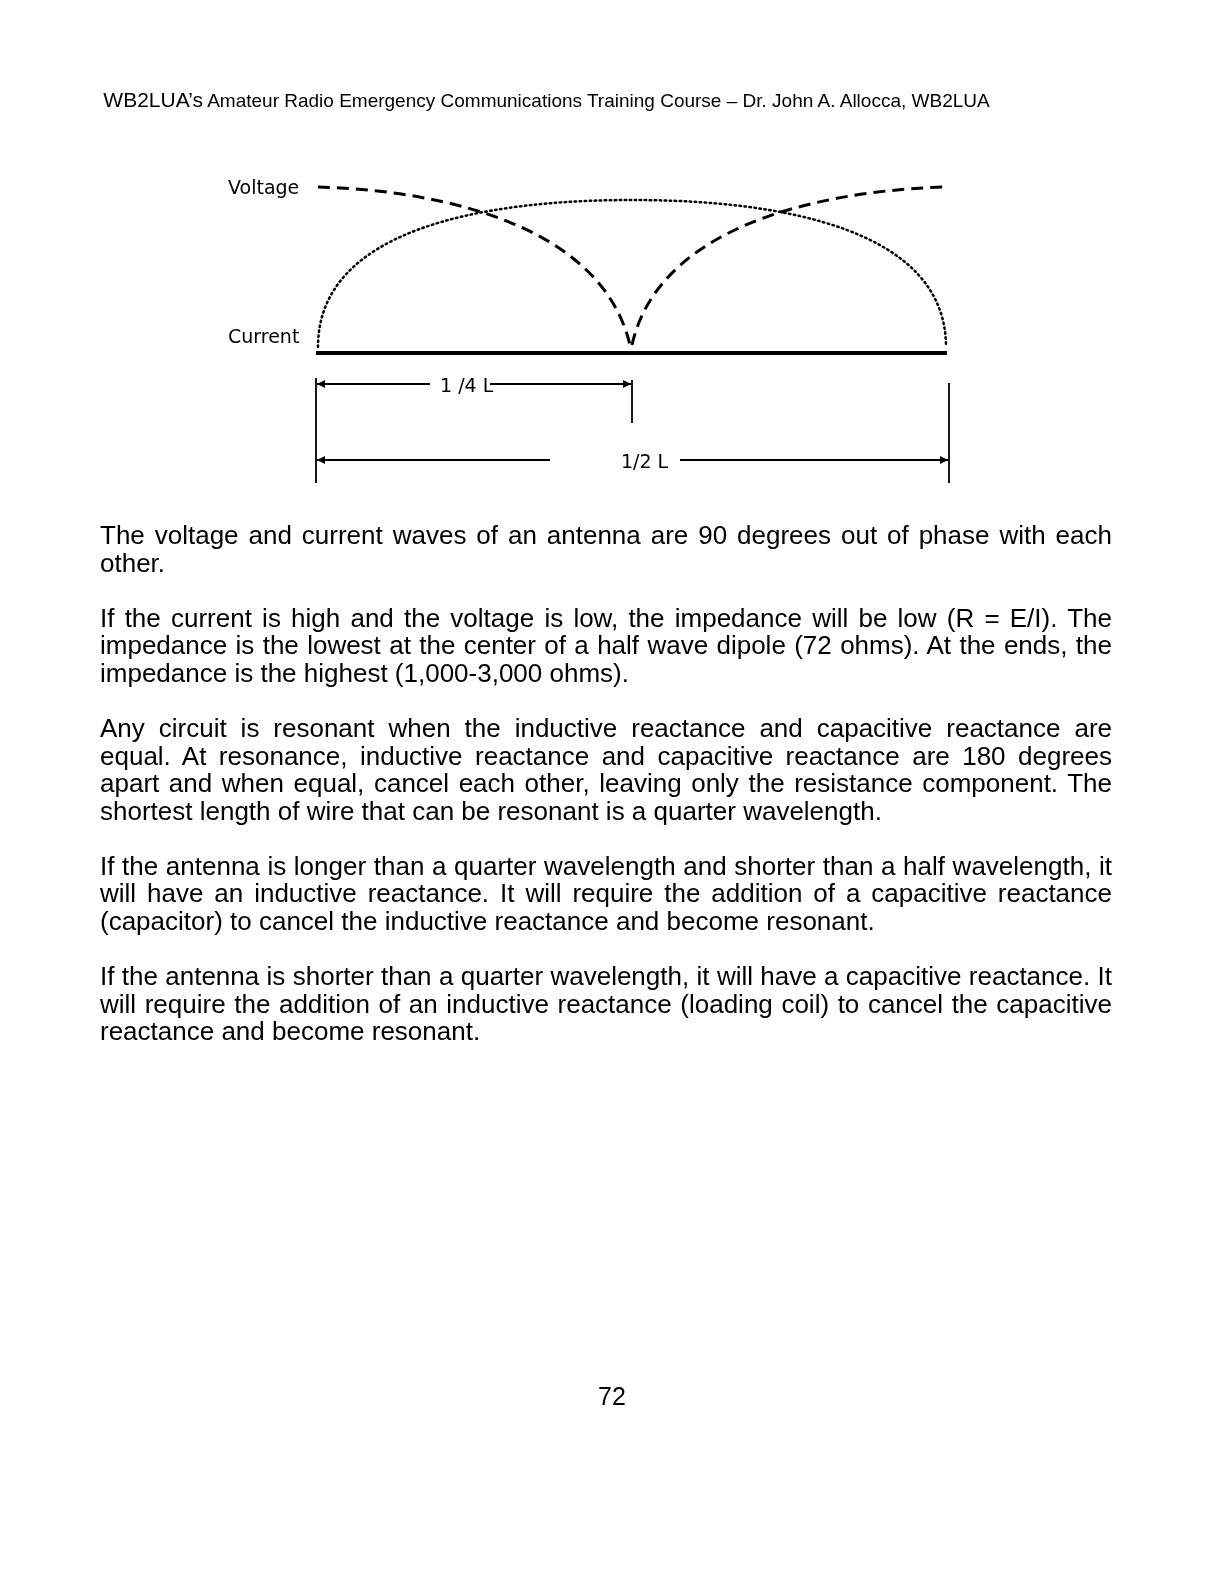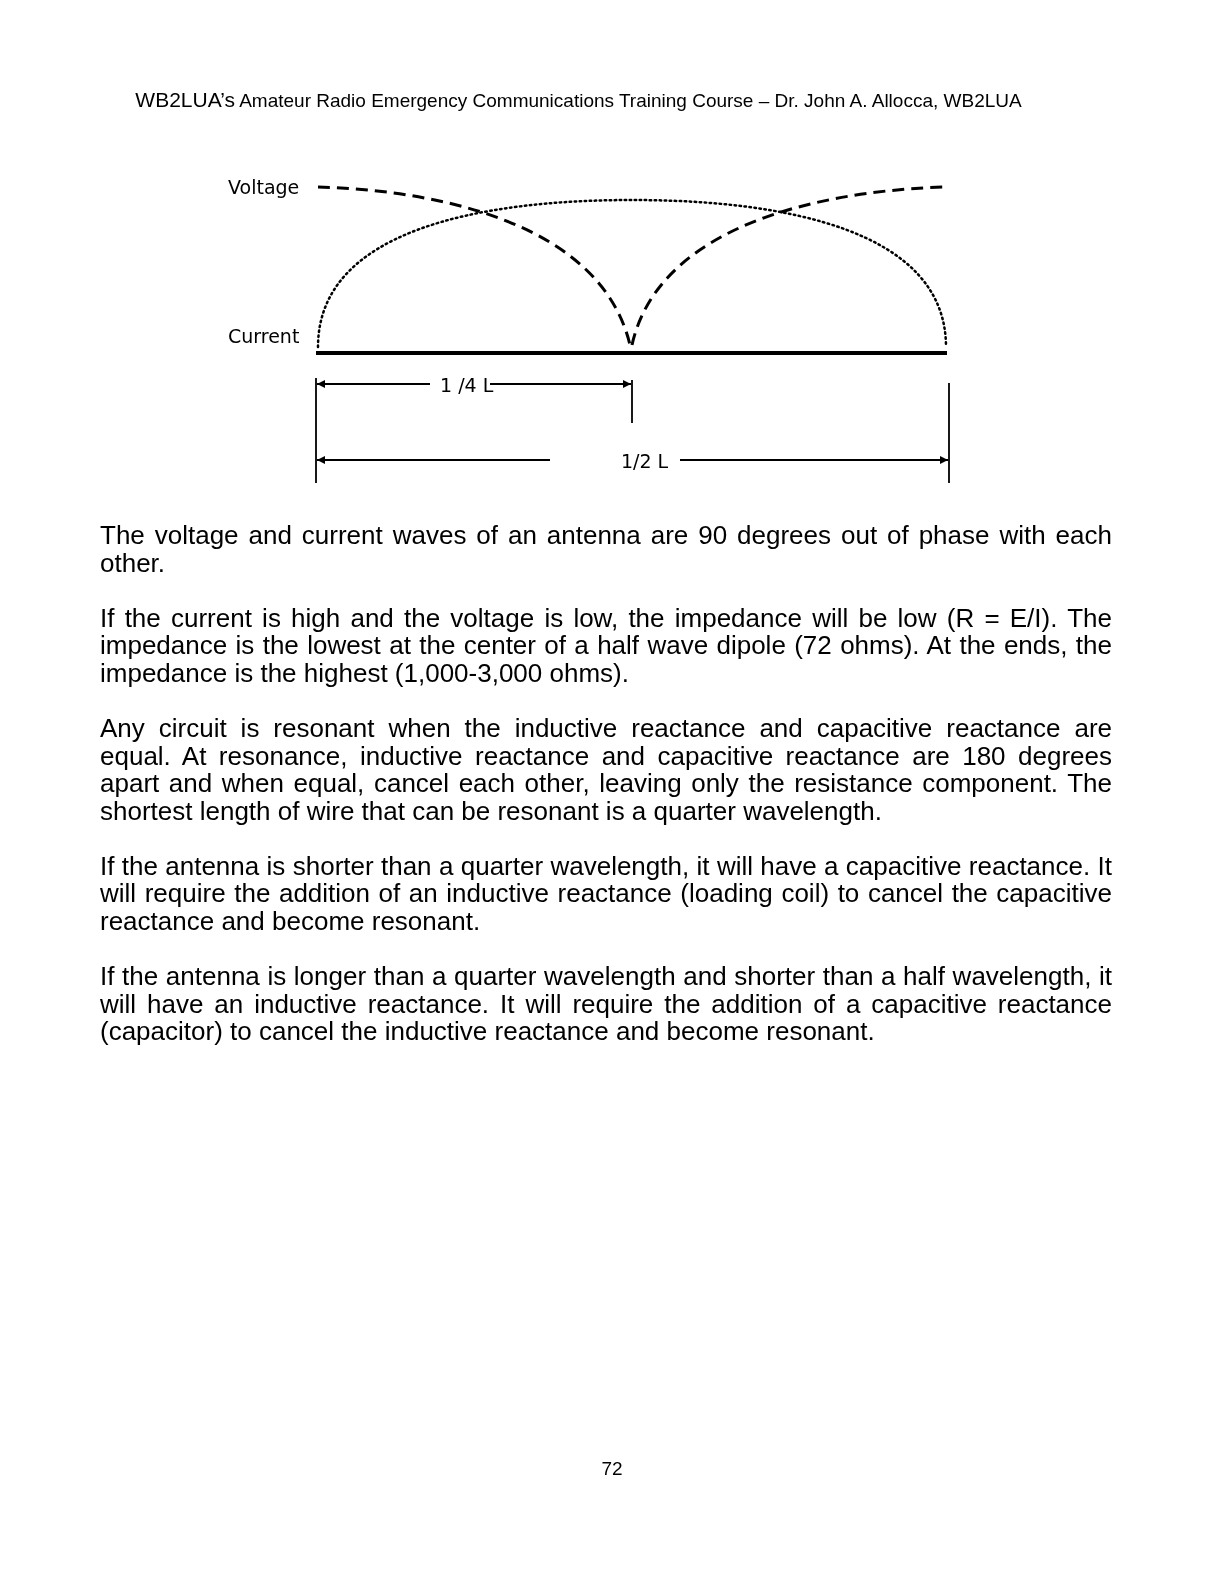--- a/index.html
+++ b/index.html
@@ -1,32 +1,32 @@
 <!DOCTYPE html>
 <html><head>
   <meta charset="utf-8">
   <style>
     html, body { margin: 0; padding: 0; background: #ffffff; }
     body { width: 1224px; height: 1584px; position: relative; overflow: hidden; color: #000; }
     .header {
       position: absolute; left: 0; top: 88px; width: 1093px; text-align: center;
-      font-family: "Liberation Sans", sans-serif; font-size: 19px; color: #000; margin-left: 32px;
+      font-family: "Liberation Sans", sans-serif; font-size: 19px; color: #000;
     }
     .header .big { font-size: 21px; }
     .diagram { position: absolute; left: 0; top: 150px; width: 1224px; height: 350px; }
     .diagram text { font-family: "DejaVu Sans", sans-serif; }
     .body-text {
       position: absolute; left: 100px; top: 522px; width: 1012px;
       font-family: "Liberation Sans", sans-serif; font-size: 26px; line-height: 27.6px;
       text-align: justify;
     }
     .body-text p { margin: 0 0 27.5px 0; }
     .page-number {
-      position: absolute; left: 0; top: 1458px; width: 1224px; text-align: center;
-      font-family: "Liberation Sans", sans-serif; font-size: 19px;
+      position: absolute; left: 0; top: 1382px; width: 1224px; text-align: center;
+      font-family: "Liberation Sans", sans-serif; font-size: 25px;
     }
   </style>
 </head>
 <body>
 
 <div class="header">
   <span class="big">WB2LUA’s</span><span> Amateur Radio Emergency Communications Training Course – Dr. John A. Allocca, WB2LUA</span>
 </div>
 
 <svg class="diagram" viewBox="0 150 1224 350" width="1224" height="350">
@@ -57,17 +57,17 @@
 
   <line x1="550" y1="460" x2="317" y2="460" stroke="#000" stroke-width="1.8" marker-end="url(#arrow)"></line>
   <line x1="680" y1="460" x2="948" y2="460" stroke="#000" stroke-width="1.8" marker-end="url(#arrow)"></line>
   <text x="621" y="468" font-size="19" fill="#000">1/2 L</text>
 </svg>
 
 <div class="body-text">
   <p>The voltage and current waves of an antenna are 90 degrees out of phase with each other.</p>
   <p>If the current is high and the voltage is low, the impedance will be low (R = E/I). The impedance is the lowest at the center of a half wave dipole (72 ohms). At the ends, the impedance is the highest (1,000-3,000 ohms).</p>
   <p>Any circuit is resonant when the inductive reactance and capacitive reactance are equal. At resonance, inductive reactance and capacitive reactance are 180 degrees apart and when equal, cancel each other, leaving only the resistance component. The shortest length of wire that can be resonant is a quarter wavelength.</p>
+  <p>If the antenna is longer than a quarter wavelength and shorter than a half wavelength, it will have an inductive reactance. It will require the addition of a capacitive reactance (capacitor) to cancel the inductive reactance and become resonant.</p>
   <p>If the antenna is shorter than a quarter wavelength, it will have a capacitive reactance. It will require the addition of an inductive reactance (loading coil) to cancel the capacitive reactance and become resonant.</p>
-  <p>If the antenna is longer than a quarter wavelength and shorter than a half wavelength, it will have an inductive reactance. It will require the addition of a capacitive reactance (capacitor) to cancel the inductive reactance and become resonant.</p>
 </div>
 
 <div class="page-number">72</div>
 
 </body></html>

